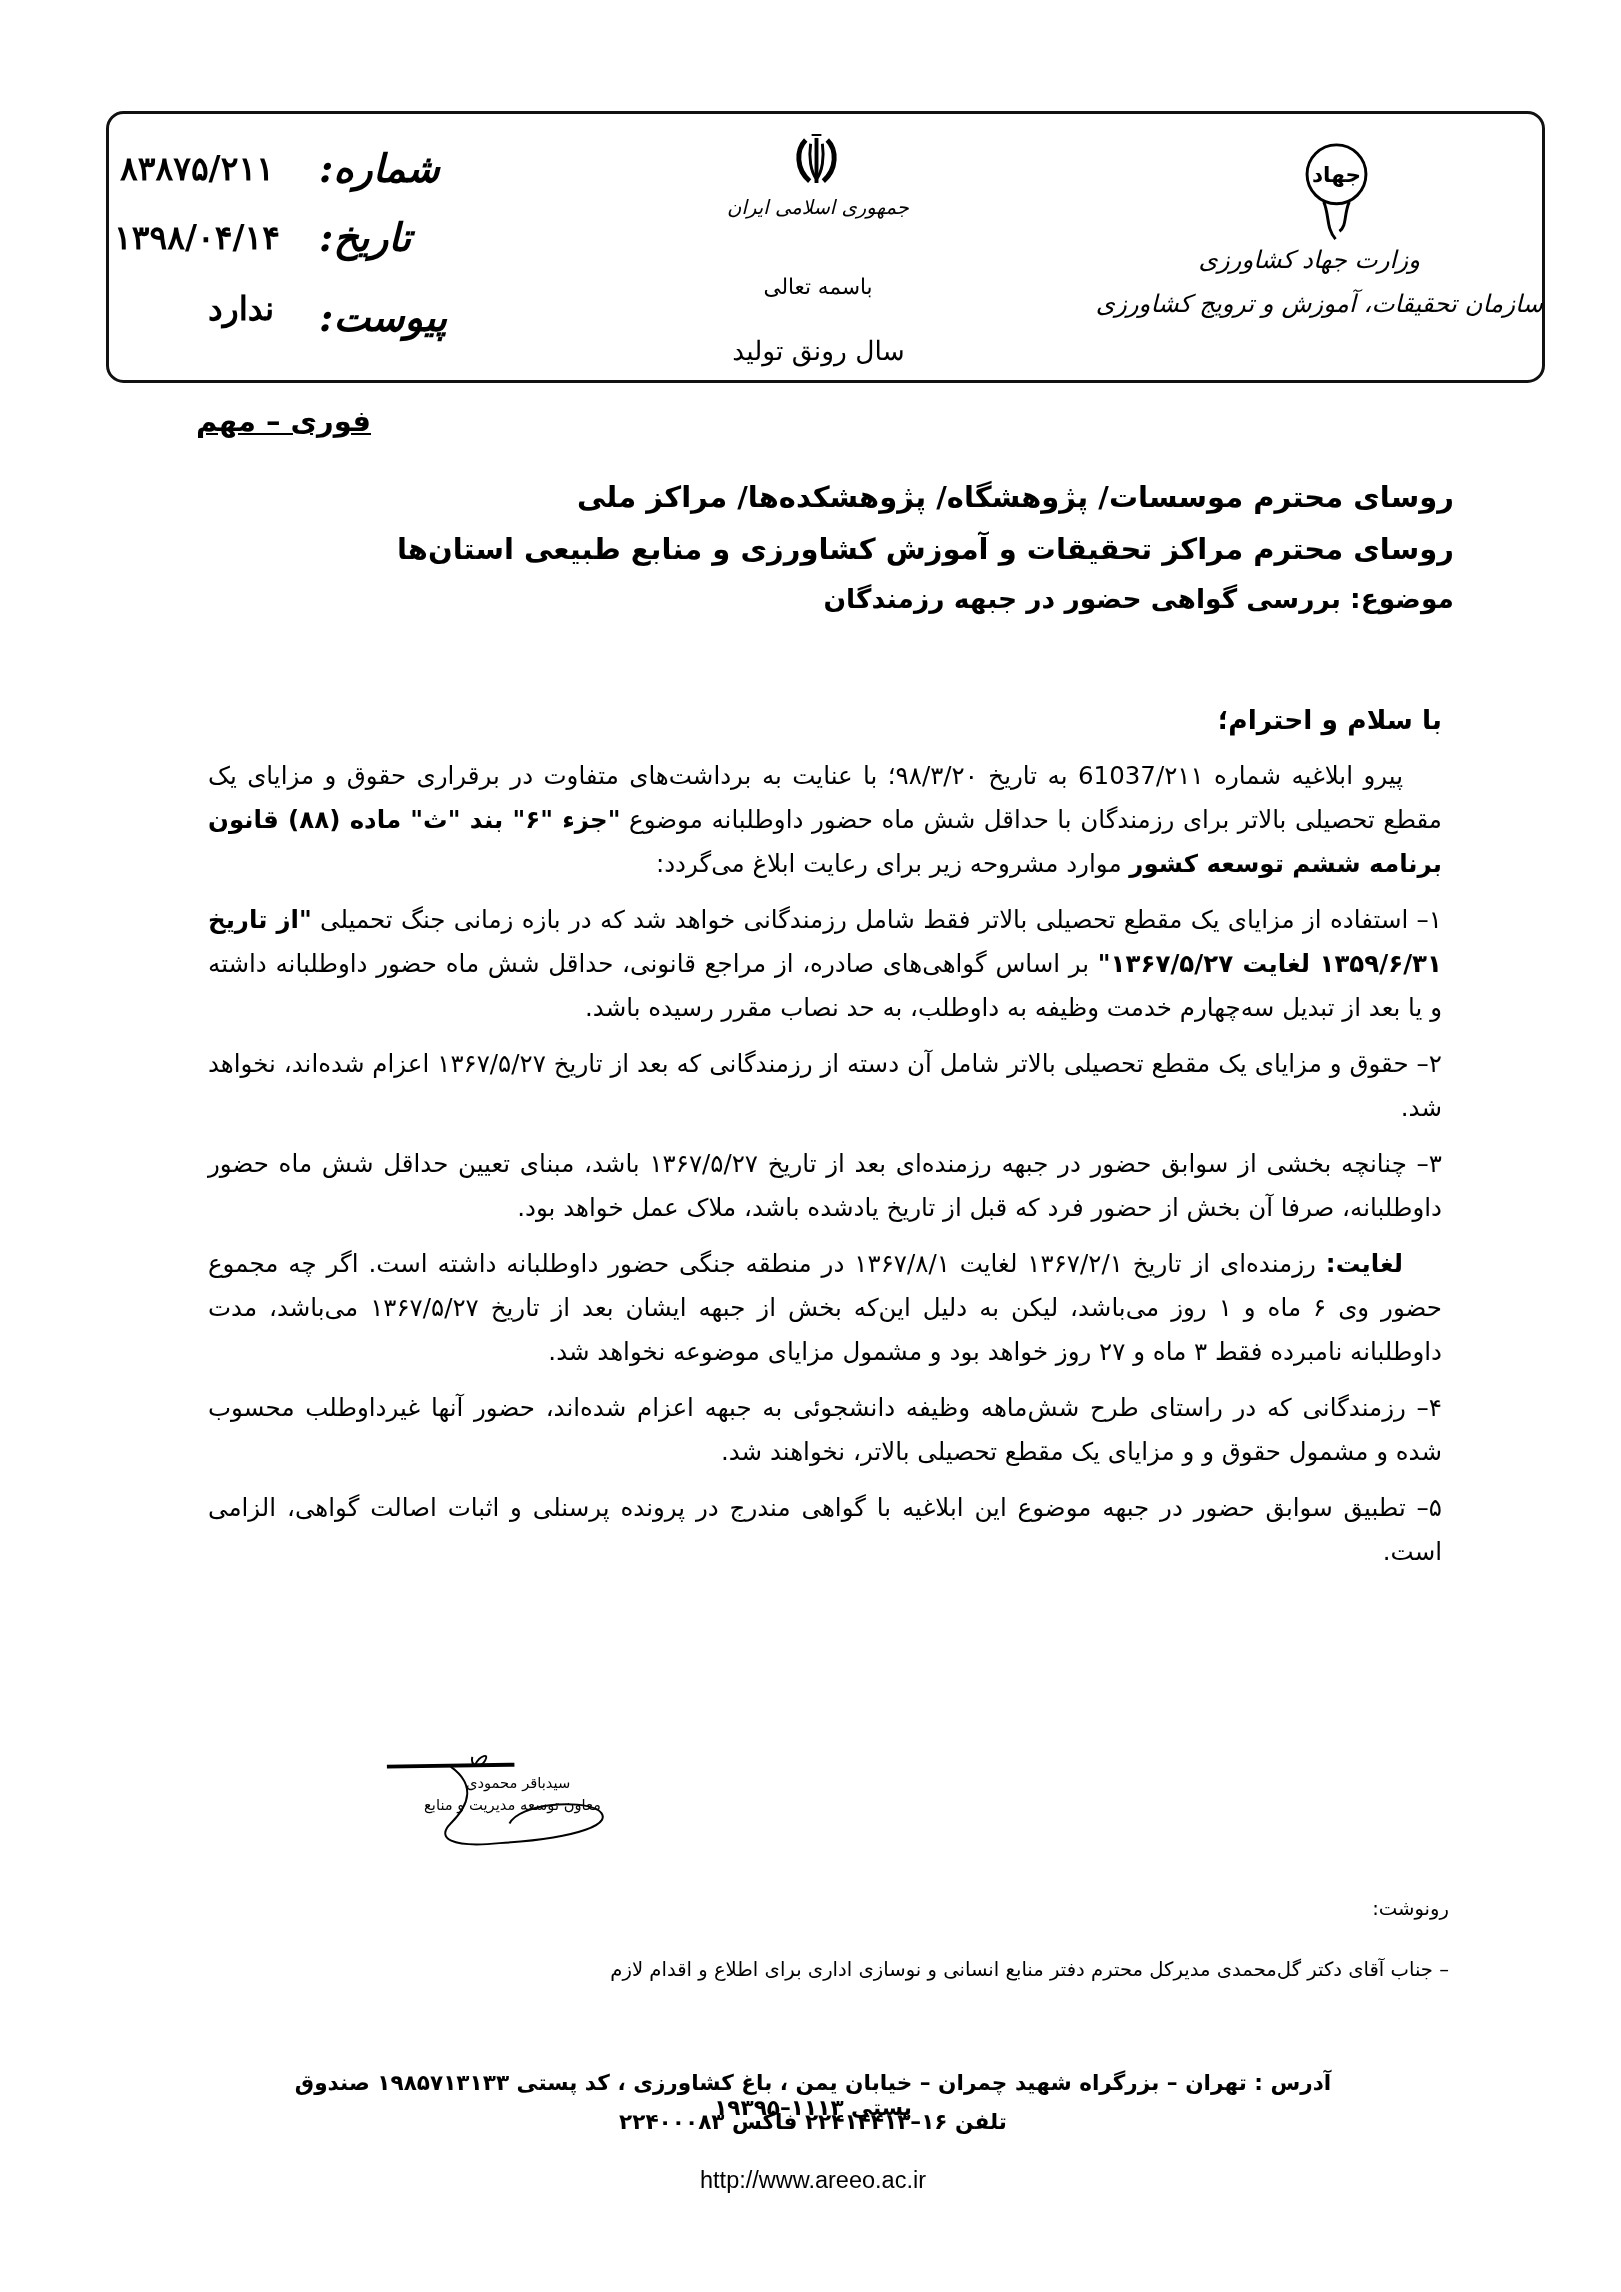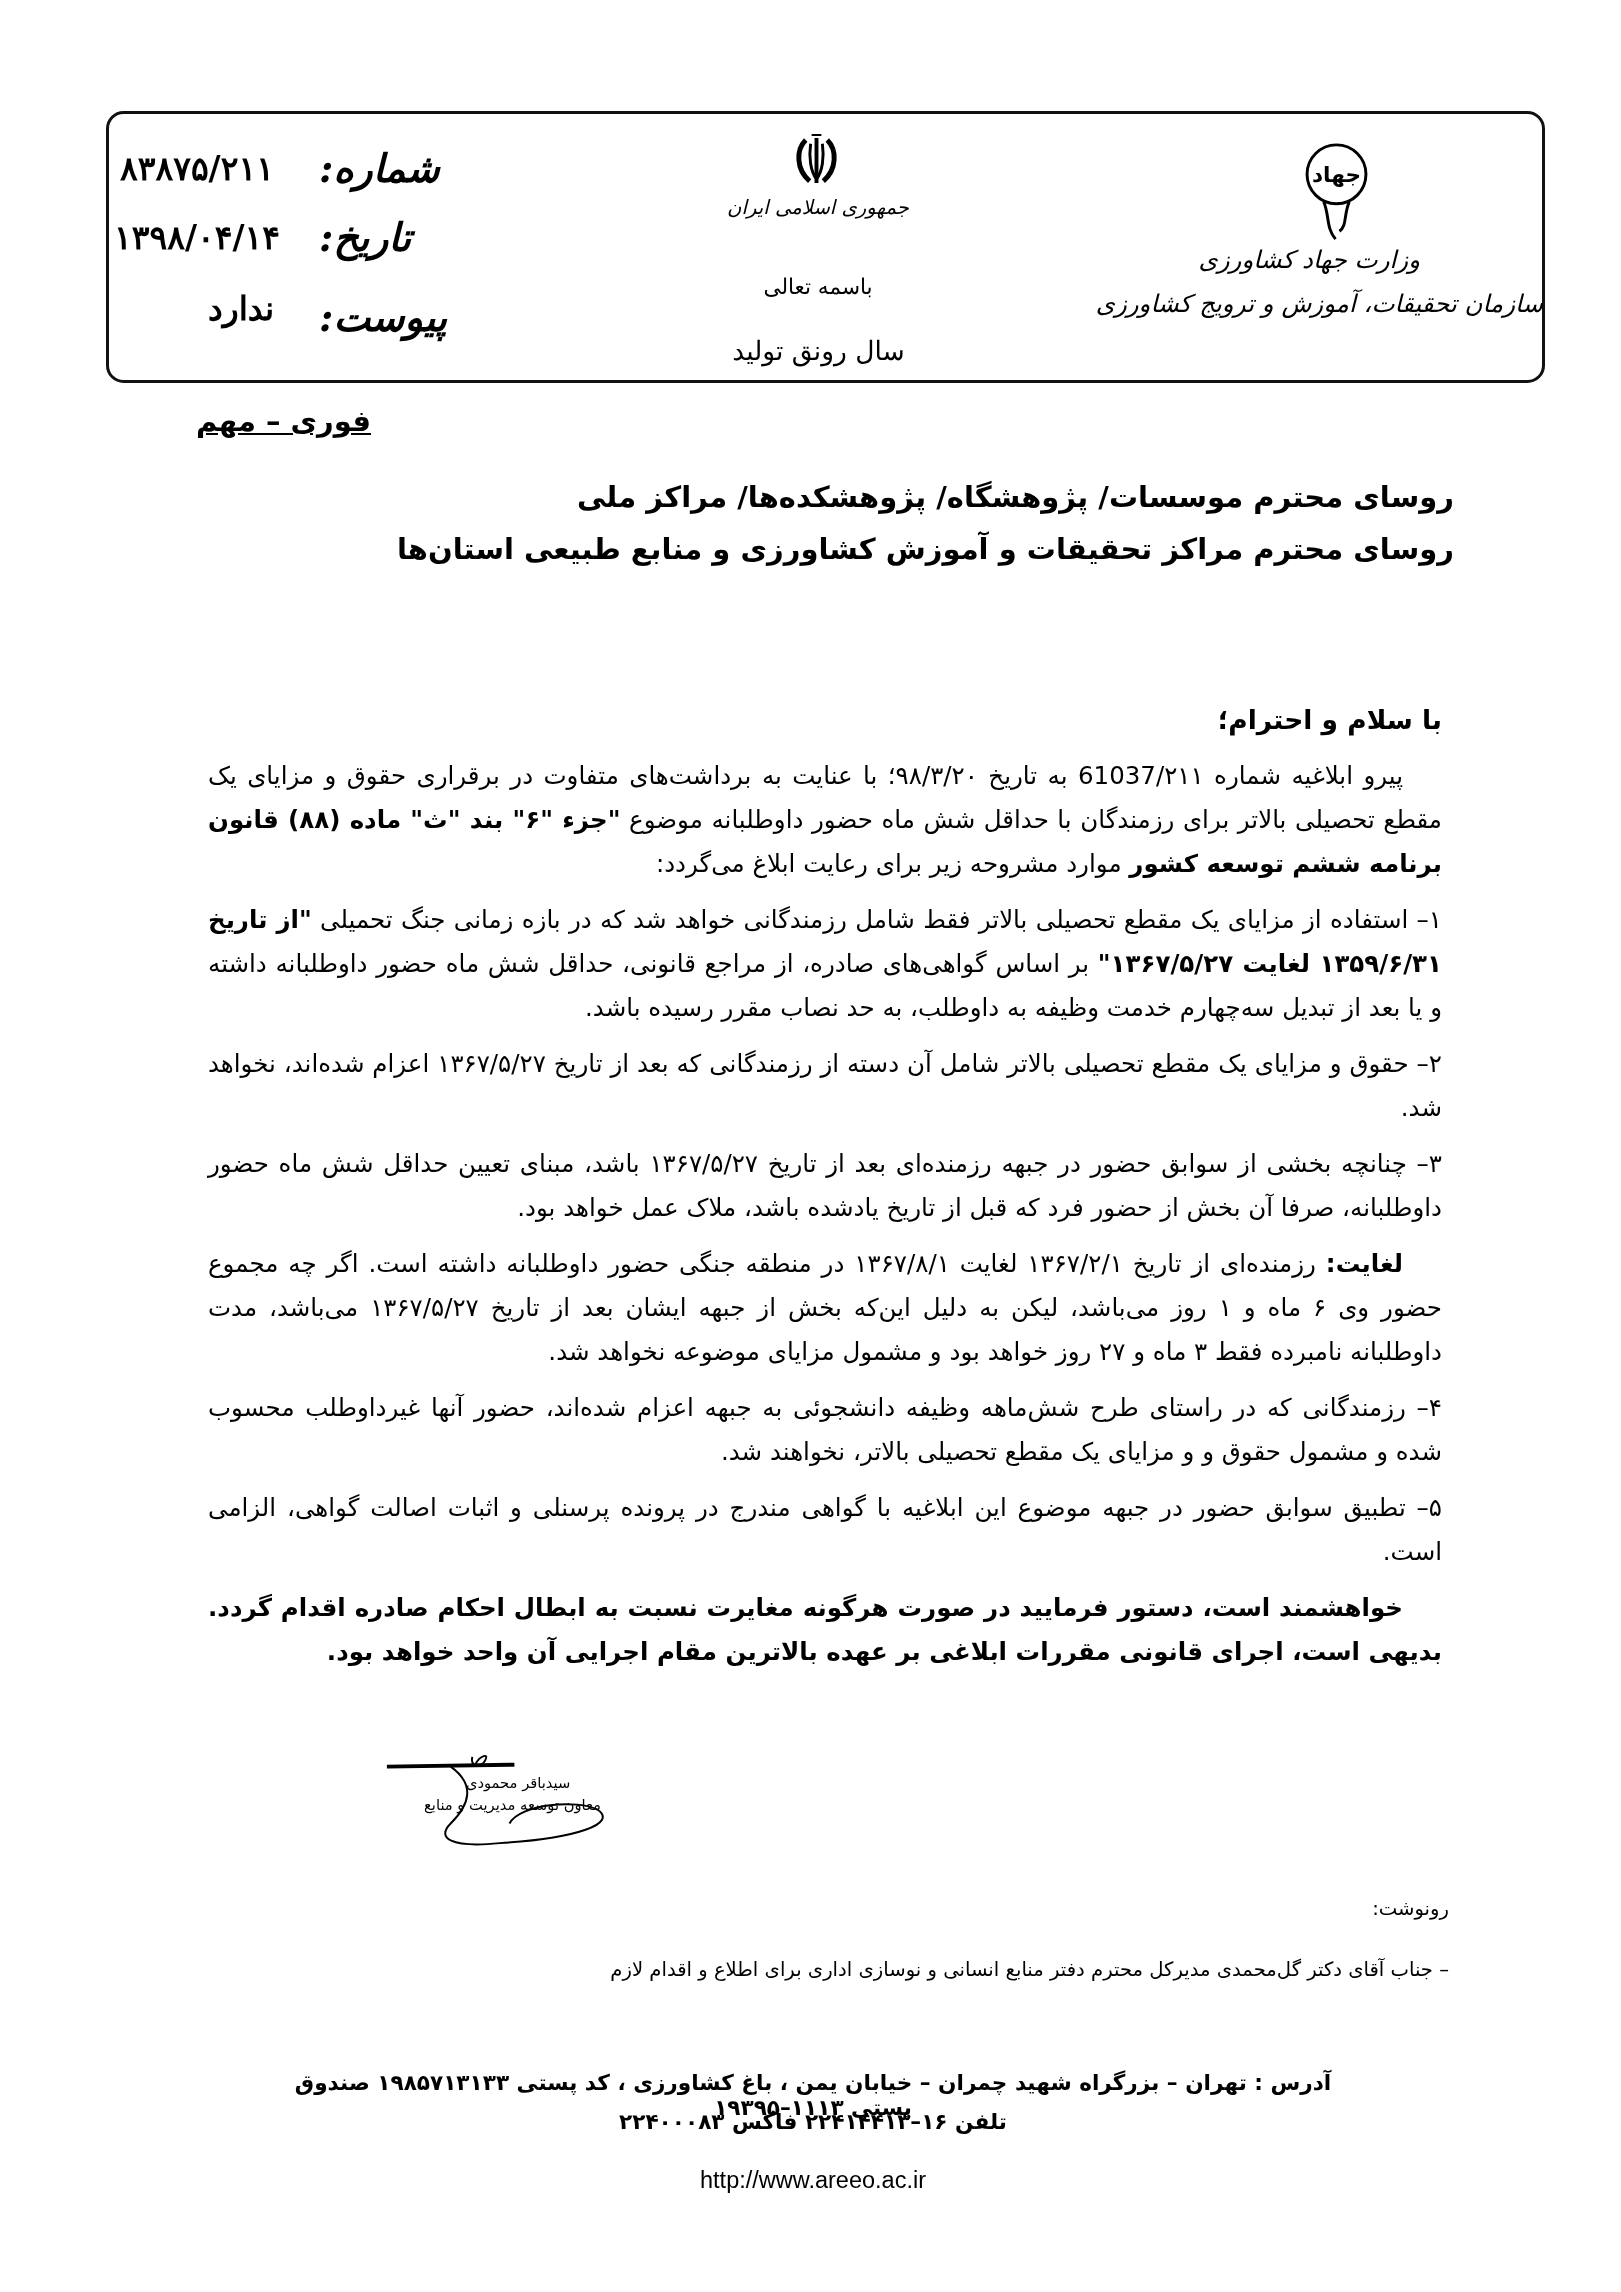--- a/index.html
+++ b/index.html
@@ -68,31 +68,31 @@
     <path d="M22 66 C28 80 24 92 34 104" stroke="#000" stroke-width="3" fill="none"></path>
     <path d="M48 66 C42 80 46 90 38 96" stroke="#000" stroke-width="3" fill="none"></path>
   </svg>
   <div class="org" style="right:201px;top:245px;font-size:24.5px;">وزارت جهاد کشاورزی</div>
   <div class="org" style="right:78px;top:289px;font-size:24.5px;">سازمان تحقیقات، آموزش و ترویج کشاورزی</div>
 
   <div class="urgent">فوری – مهم</div>
 
   <div class="addressee" style="top:480px;">روسای محترم موسسات/ پژوهشگاه/ پژوهشکده‌ها/ مراکز ملی</div>
   <div class="addressee" style="top:532px;">روسای محترم مراکز تحقیقات و آموزش کشاورزی و منابع طبیعی استان‌ها</div>
+  <div class="addressee" style="top:583px;font-size:26.5px;">موضوع: بررسی گواهی حضور در جبهه رزمندگان</div>
 
   <div class="body-text" style="top:686px;">
     <p class="greet">با سلام و احترام؛</p>
     <p class="indent"><span>پیرو ابلاغیه شماره 61037/۲۱۱ به تاریخ ۹۸/۳/۲۰؛ با عنایت به برداشت‌های متفاوت در برقراری حقوق و مزایای یک مقطع تحصیلی بالاتر برای رزمندگان با حداقل شش ماه حضور داوطلبانه موضوع </span><span class="b">"جزء "۶" بند "ث" ماده (۸۸) قانون برنامه ششم توسعه کشور</span><span> موارد مشروحه زیر برای رعایت ابلاغ می‌گردد:</span></p>
     <p><span>۱– استفاده از مزایای یک مقطع تحصیلی بالاتر فقط شامل رزمندگانی خواهد شد که در بازه زمانی جنگ تحمیلی </span><span class="b">"از تاریخ ۱۳۵۹/۶/۳۱ لغایت ۱۳۶۷/۵/۲۷"</span><span> بر اساس گواهی‌های صادره، از مراجع قانونی، حداقل شش ماه حضور داوطلبانه داشته و یا بعد از تبدیل سه‌چهارم خدمت وظیفه به داوطلب، به حد نصاب مقرر رسیده باشد.</span></p>
     <p>۲– حقوق و مزایای یک مقطع تحصیلی بالاتر شامل آن دسته از رزمندگانی که بعد از تاریخ ۱۳۶۷/۵/۲۷ اعزام شده‌اند، نخواهد شد.</p>
     <p>۳– چنانچه بخشی از سوابق حضور در جبهه رزمنده‌ای بعد از تاریخ ۱۳۶۷/۵/۲۷ باشد، مبنای تعیین حداقل شش ماه حضور داوطلبانه، صرفا آن بخش از حضور فرد که قبل از تاریخ یادشده باشد، ملاک عمل خواهد بود.</p>
     <p class="indent"><span class="b">لغایت:</span><span> رزمنده‌ای از تاریخ ۱۳۶۷/۲/۱ لغایت ۱۳۶۷/۸/۱ در منطقه جنگی حضور داوطلبانه داشته است. اگر چه مجموع حضور وی ۶ ماه و ۱ روز می‌باشد، لیکن به دلیل این‌که بخش از جبهه ایشان بعد از تاریخ ۱۳۶۷/۵/۲۷ می‌باشد، مدت داوطلبانه نامبرده فقط ۳ ماه و ۲۷ روز خواهد بود و مشمول مزایای موضوعه نخواهد شد.</span></p>
     <p>۴– رزمندگانی که در راستای طرح شش‌ماهه وظیفه دانشجوئی به جبهه اعزام شده‌اند، حضور آنها غیرداوطلب محسوب شده و مشمول حقوق و و مزایای یک مقطع تحصیلی بالاتر، نخواهند شد.</p>
     <p>۵– تطبیق سوابق حضور در جبهه موضوع این ابلاغیه با گواهی مندرج در پرونده پرسنلی و اثبات اصالت گواهی، الزامی است.</p>
-    <p class="indent b">خواهشمند است، دستور فرمایید در صورت هرگونه مغایرت نسبت به ابطال احکام صادره اقدام گردد. بدیهی است، اجرای قانونی مقررات ابلاغی بر عهده بالاترین مقام اجرایی آن واحد خواهد بود.</p>
   </div>
 
   <svg class="sig" viewBox="0 0 260 110">
     <path d="M5 22 L135 20" stroke="#000" stroke-width="4" fill="none"></path>
     <path d="M95 20 C100 10 110 8 105 16 C100 24 90 22 92 12" stroke="#000" stroke-width="2" fill="none"></path>
     <path d="M70 22 C95 40 90 60 70 80 C55 95 70 105 120 100 C200 95 240 80 220 66 C200 55 140 60 130 80" stroke="#000" stroke-width="2" fill="none"></path>
   </svg>
   <div class="sig-name">سیدباقر محمودی</div>
   <div class="sig-title">معاون توسعه مدیریت و منابع</div>
 

